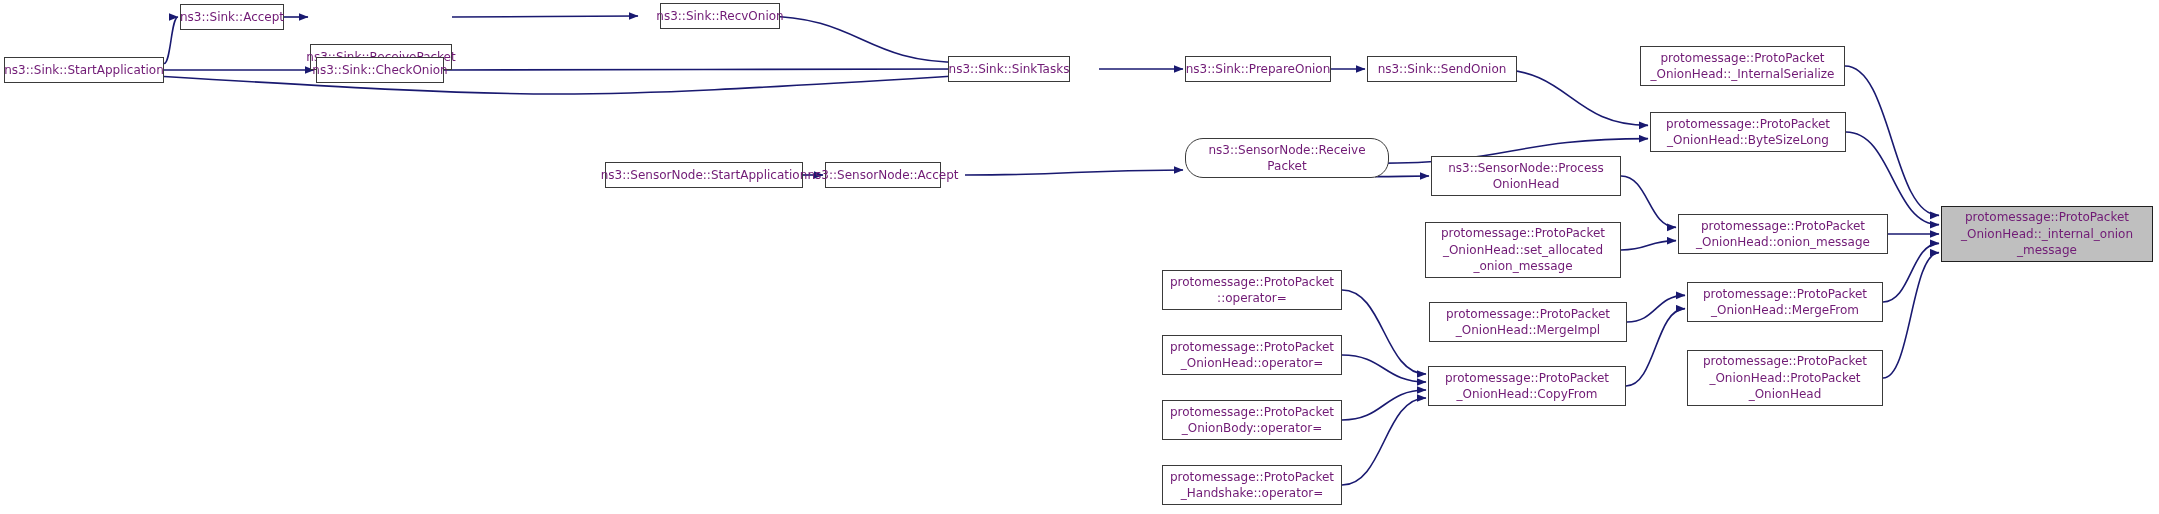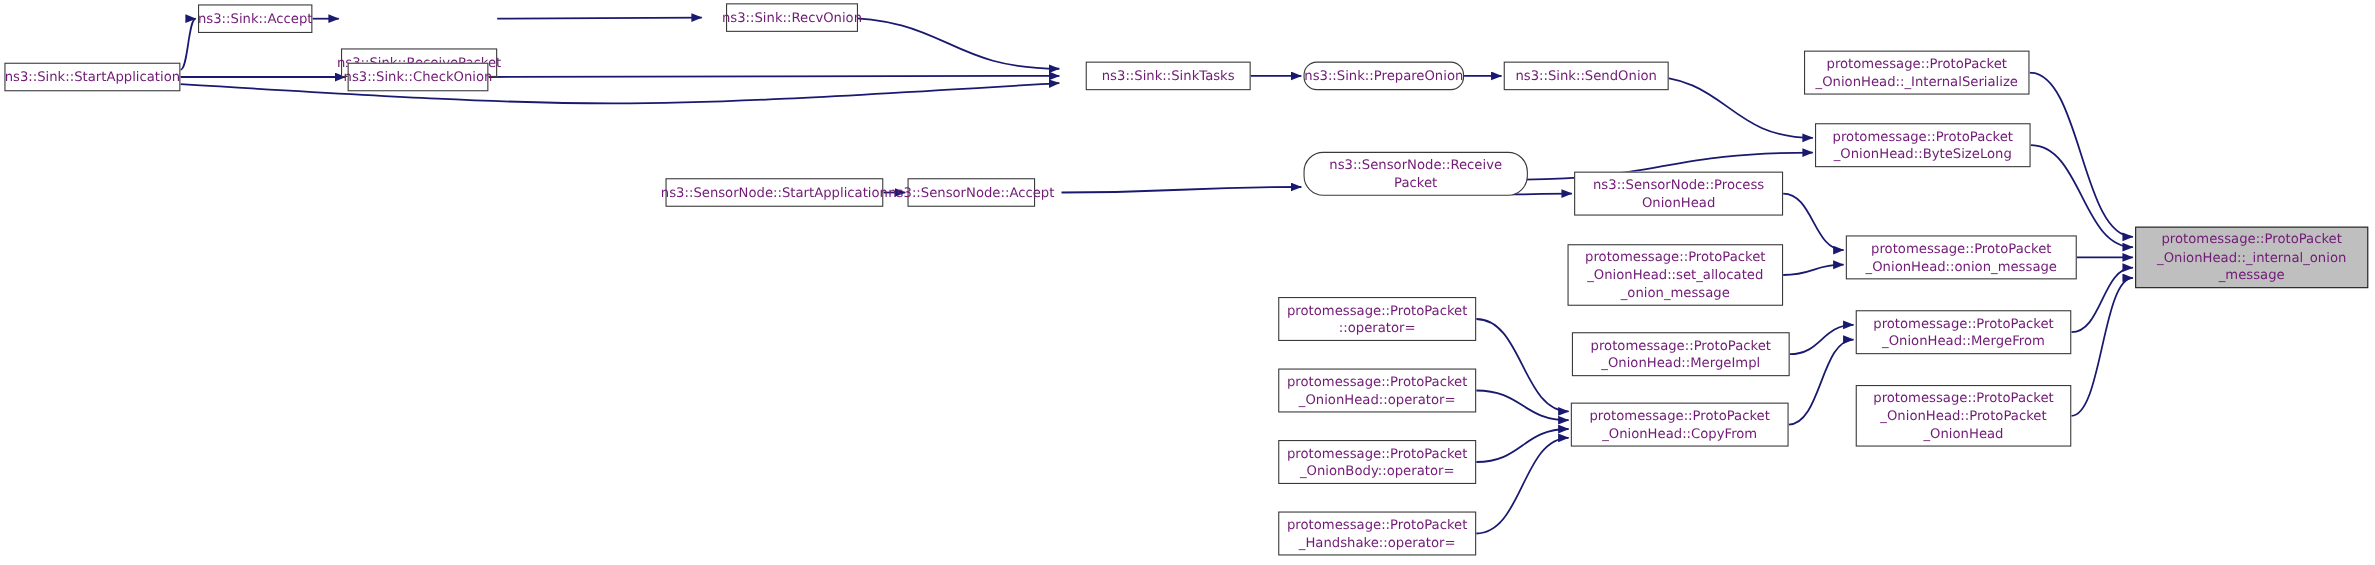--- a/index.html
+++ b/index.html
@@ -62,22 +62,22 @@
         <path d="M 1342 420 C 1384 420, 1384 390, 1426 390" class="edge" stroke="#191970" marker-end="url(#arrow)"></path>
         <path d="M 1342 485 C 1384 485, 1384 398, 1426 398" class="edge" stroke="#191970" marker-end="url(#arrow)"></path>
       </g>
   </svg>
   <div>
       <div class="node" style="left: 4px; top: 57px; width: 160px; height: 26px;">ns3::Sink::StartApplication</div>
       <div class="node" style="left: 180px; top: 4px; width: 104px; height: 26px;">ns3::Sink::Accept</div>
       <div class="node" style="left: 310px; top: 4px; width: 142px; height: 26px; margin-top: 40px;">ns3::Sink::ReceivePacket</div>
       <div class="node" style="left: 640px; top: 3px; width: 120px; height: 26px; margin-left: 20px;">ns3::Sink::RecvOnion</div>
       <div class="node" style="left: 316px; top: 57px; width: 128px; height: 26px;">ns3::Sink::CheckOnion</div>
-      <div class="node" style="left: 987px; top: 56px; width: 150px; height: 26px;">ns3::Sink::SinkTasks</div>
-      <div class="node" style="left: 1185px; top: 56px; width: 146px; height: 26px; border-radius: 12px;">ns3::Sink::PrepareOnion</div>
+      <div class="node" style="left: 948px; top: 56px; width: 122px; height: 26px;">ns3::Sink::SinkTasks</div>
+      <div class="node" style="left: 1185px; top: 56px; width: 146px; height: 26px;">ns3::Sink::PrepareOnion</div>
       <div class="node" style="left: 1367px; top: 56px; width: 150px; height: 26px;">ns3::Sink::SendOnion</div>
       <div class="node" style="left: 605px; top: 162px; width: 198px; height: 26px;">ns3::SensorNode::StartApplication</div>
       <div class="node" style="left: 825px; top: 162px; width: 116px; height: 26px;">ns3::SensorNode::Accept</div>
       <div class="node" style="left: 1185px; top: 138px; width: 204px; height: 40px; border-radius: 18px;">ns3::SensorNode::Receive
 Packet</div>
       <div class="node" style="left: 1431px; top: 156px; width: 190px; height: 40px;">ns3::SensorNode::Process
 OnionHead</div>
       <div class="node" style="left: 1640px; top: 46px; width: 205px; height: 40px;">protomessage::ProtoPacket
 _OnionHead::_InternalSerialize</div>
       <div class="node" style="left: 1650px; top: 112px; width: 196px; height: 40px;">protomessage::ProtoPacket

